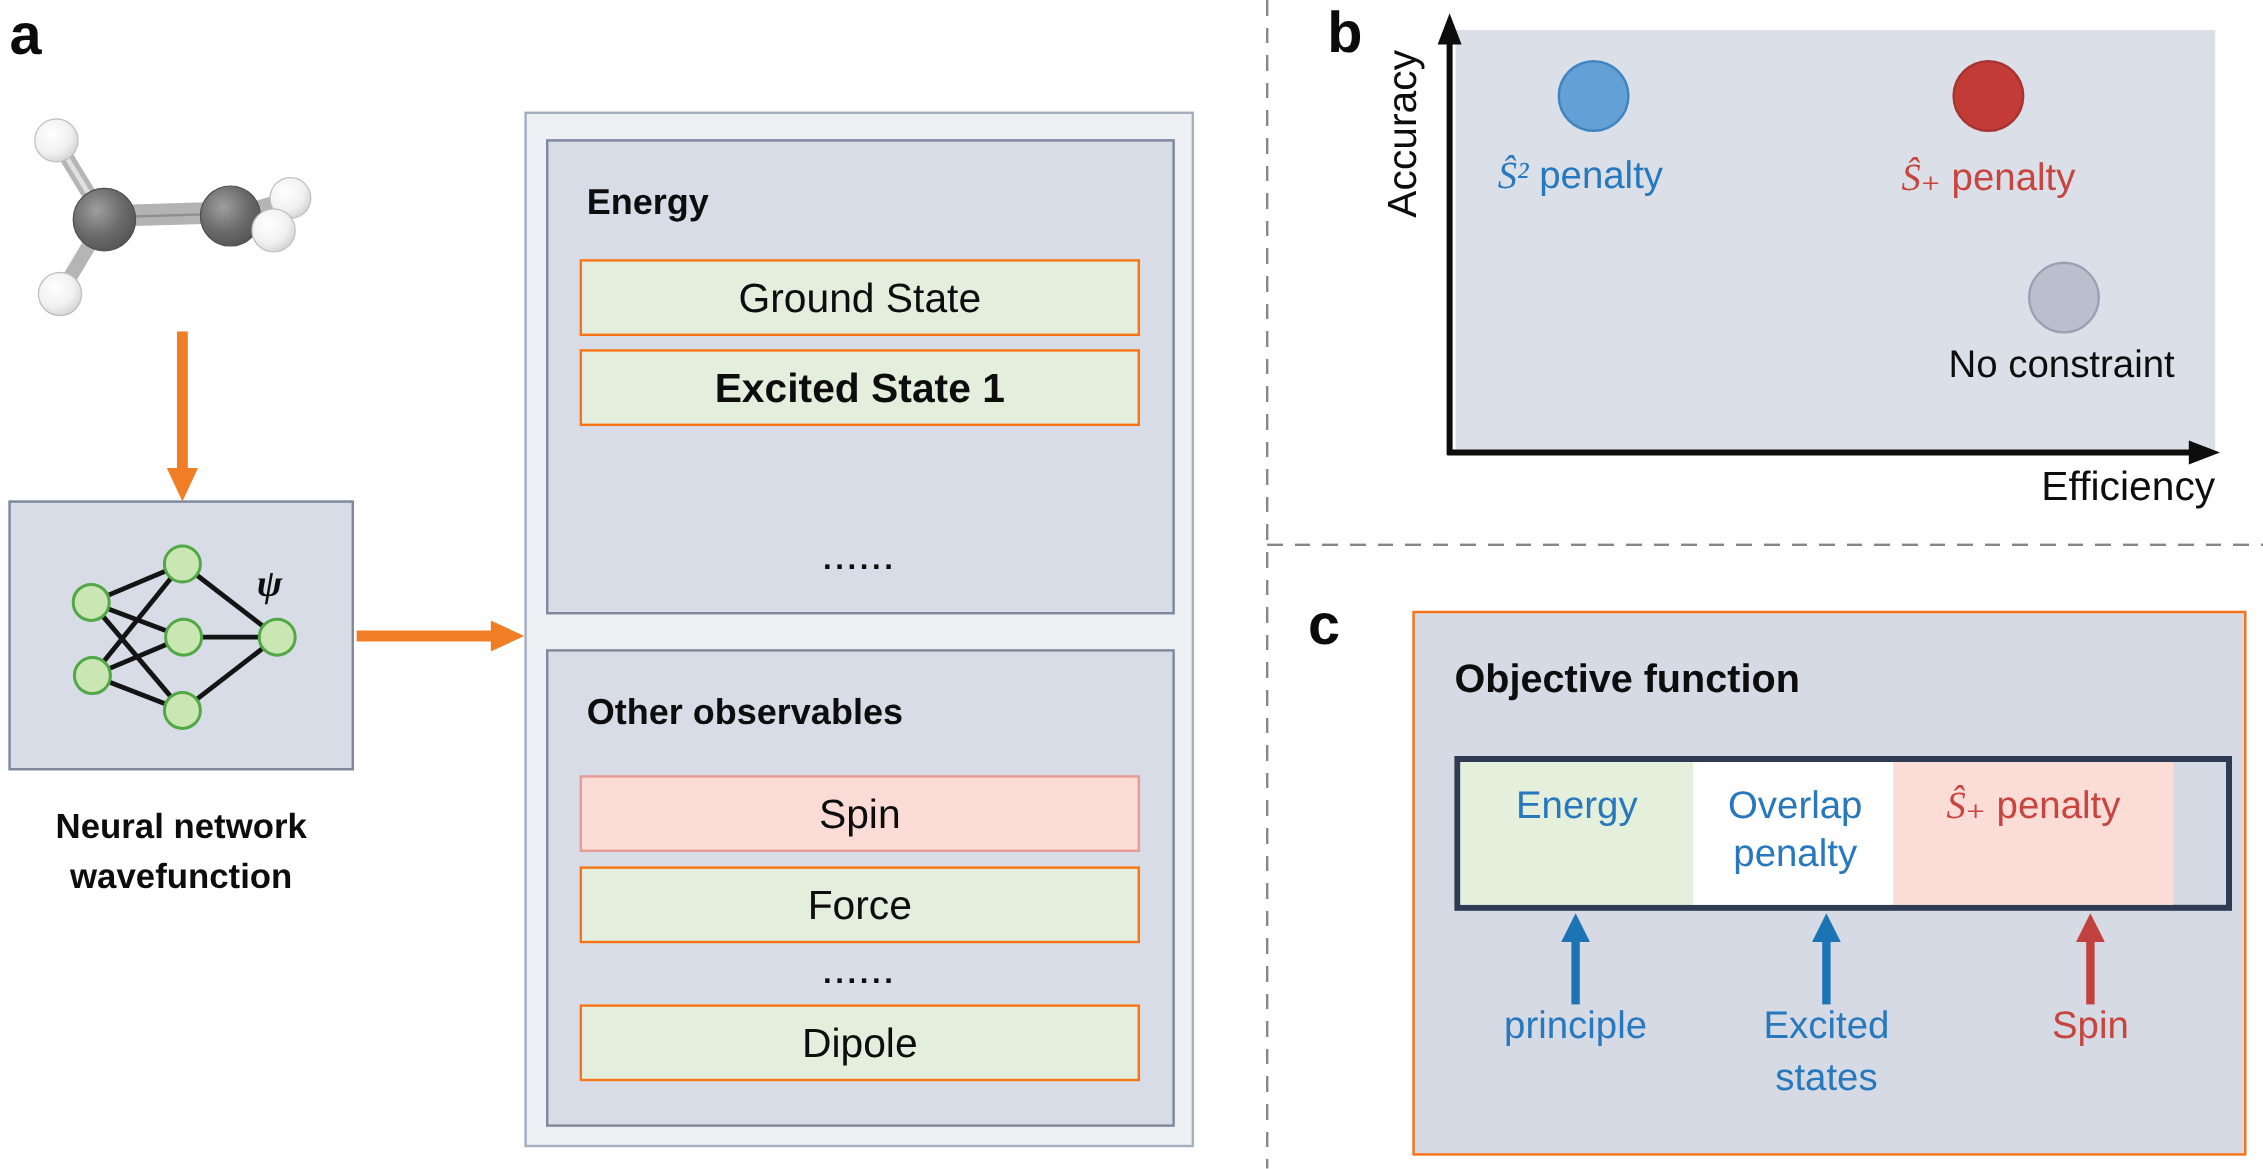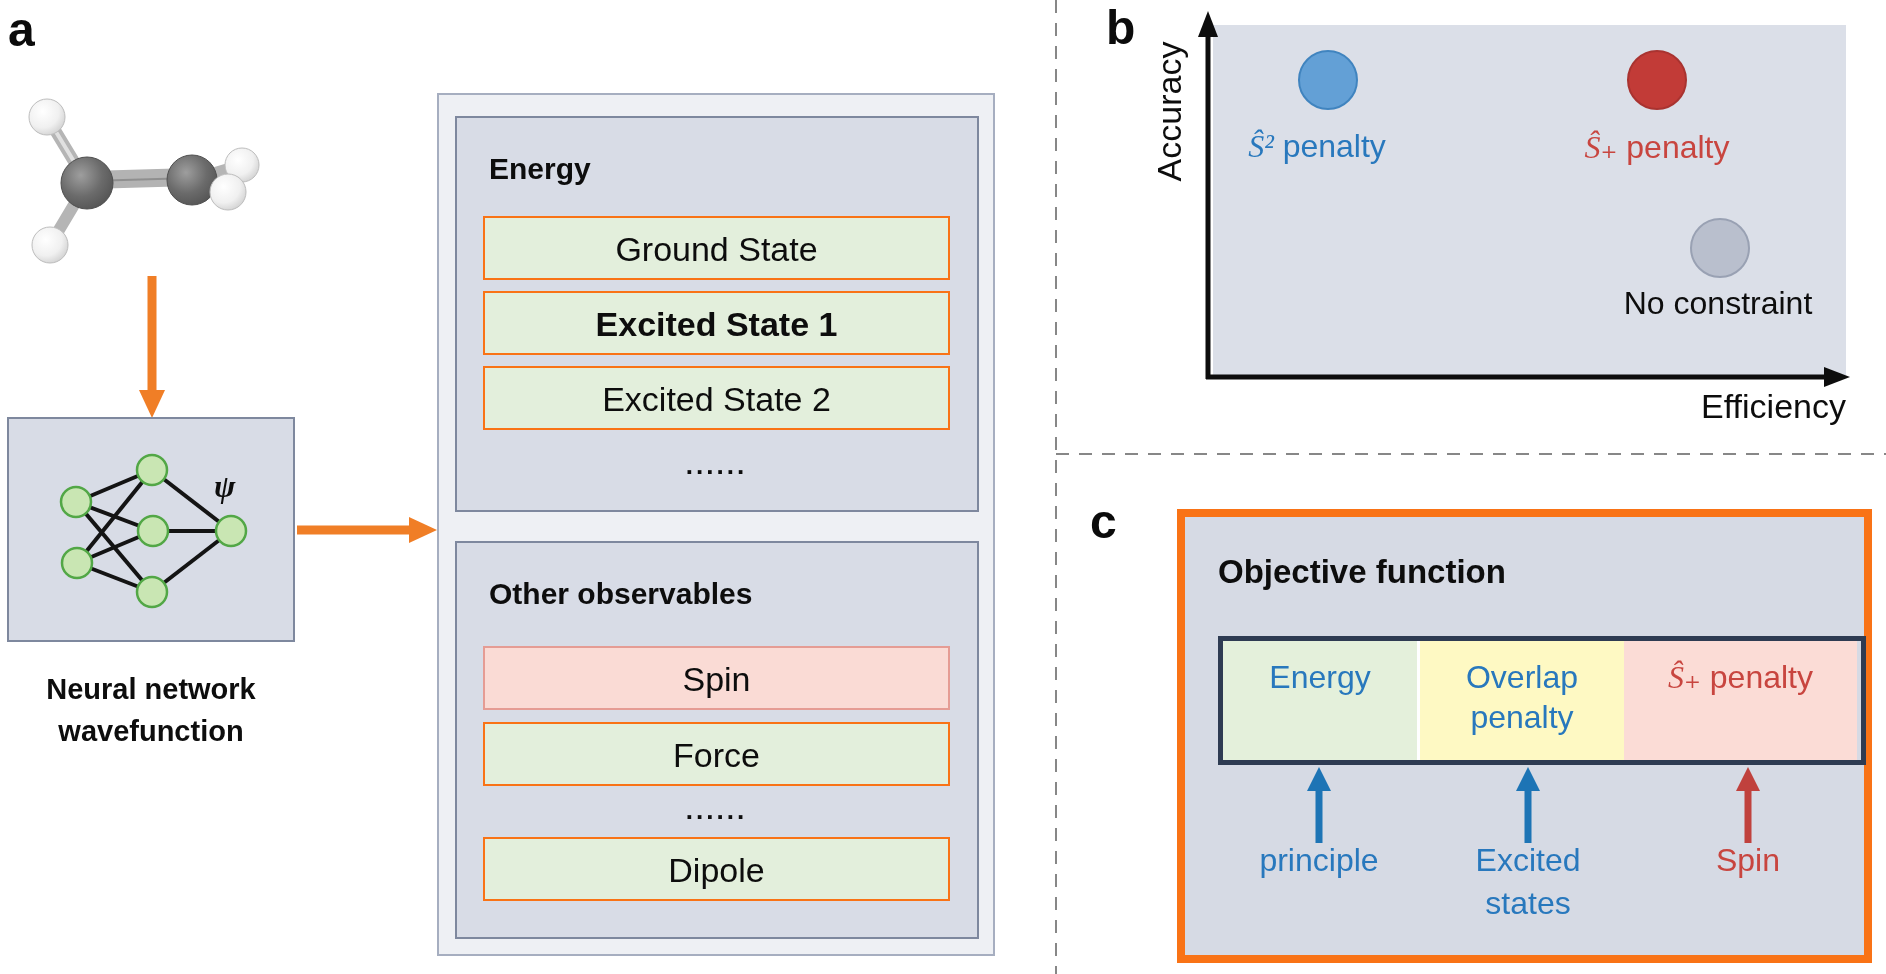--- a/index.html
+++ b/index.html
@@ -47,27 +47,27 @@
   .dot.redd{left:1627px;top:50px;background:#c23b37;border:2px solid #a93330;}
   .dot.gray{left:1690px;top:218px;background:#b9bfcd;border:2px solid #99a1b3;}
   .pt-label{position:absolute;font-size:32px;text-align:center;}
   .pt-label.blue{left:1210px;top:128px;width:214px;color:#2878bd;}
   .pt-label.redt{left:1548px;top:128px;width:218px;color:#c8453f;}
   .pt-label.black{left:1589px;top:285px;width:258px;color:#0d0d0d;}
   .sym{font-family:"Liberation Serif","DejaVu Serif",serif;font-style:italic;}
 
   
   .c-box{position:absolute;left:1177px;top:509px;width:695px;height:454px;
-    background:#d6dae4;border:8px solid #f97316;box-sizing:border-box;}
+    background:#d6dae4;border:2px solid #f97316;box-sizing:border-box;}
   .c-title{position:absolute;left:33px;top:36px;font-size:33px;font-weight:bold;color:#0d0d0d;}
   .obj-bar{position:absolute;left:33px;top:119px;width:648px;height:129px;
     border:5px solid #2e3b52;box-sizing:border-box;display:flex;}
   .seg{height:100%;box-sizing:border-box;text-align:center;padding-top:16px;font-size:32px;line-height:40px;}
   .seg.g1{width:197px;background:#e4f0db;border-right:3px solid #ffffff;color:#2878bd;}
-  .seg.g2{width:204px;background:#fef9c3;color:#2878bd;}
+  .seg.g2{width:164px;background:#ffffff;color:#2878bd;}
   .seg.p1{width:233px;background:#fbdcd6;color:#c8453f;}
   .annot{position:absolute;width:220px;text-align:center;font-size:32px;line-height:43px;top:322px;}
   .annot.blue{color:#2878bd;}
   .annot.red{color:#c8453f;}
 </style>
 </head>
 <body>
 
 <div class="canvas">
 
@@ -139,21 +139,20 @@
   <svg class="abs" style="left:297px;top:516px;" width="140" height="28" viewBox="0 0 140 28">
     <line x1="0" y1="14" x2="114" y2="14" stroke="#f07e26" stroke-width="9"></line>
     <polygon points="112,1 112,27 140,14" fill="#f07e26"></polygon>
   </svg>
 
   <div class="outer-container">
     <div class="inner-box energy">
       <div class="box-title">Energy</div>
       <div class="row green" style="top:98px;">Ground State</div>
       <div class="row green" style="top:173px;font-weight:bold;">Excited State 1</div>
-      <div class="row green" style="top:248px;">Excited State 2</div>
       <div class="ellipsis" style="top:332px;">......</div>
     </div>
     <div class="inner-box observables">
       <div class="box-title">Other observables</div>
       <div class="row red" style="top:103px;">Spin</div>
       <div class="row green" style="top:179px;">Force</div>
       <div class="ellipsis" style="top:252px;">......</div>
       <div class="row green" style="top:294px;">Dipole</div>
     </div>
   </div>

